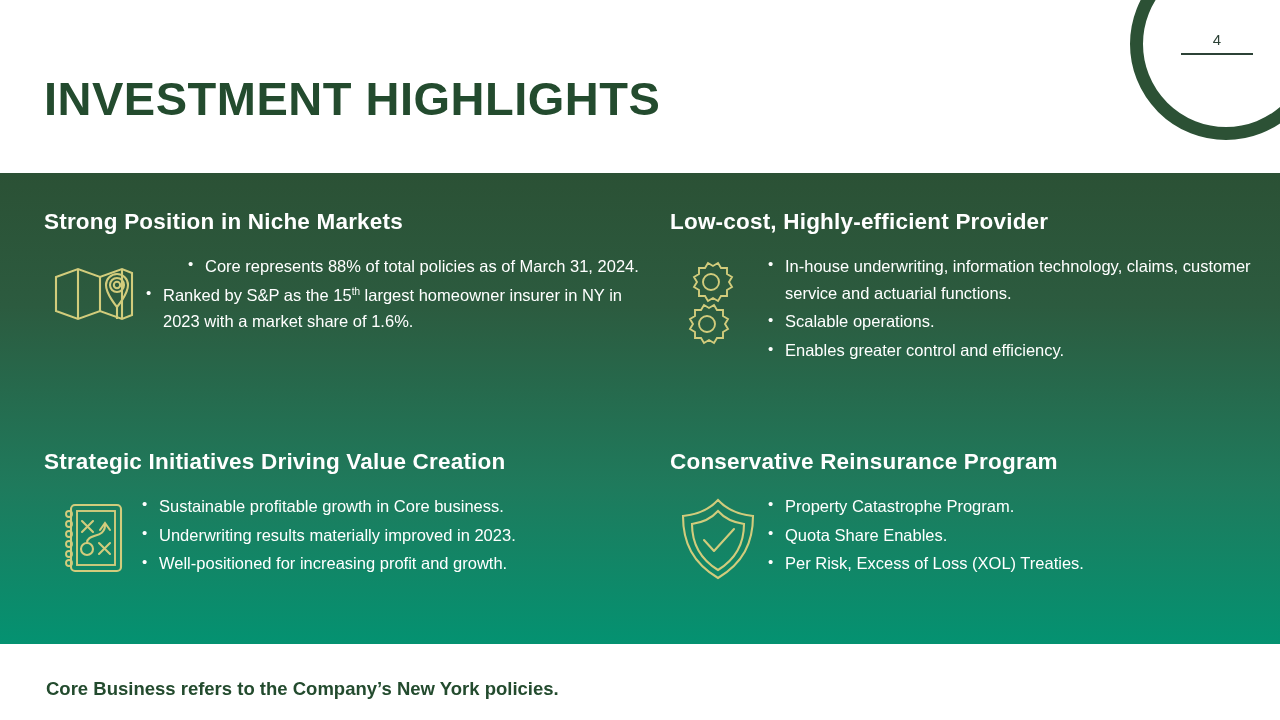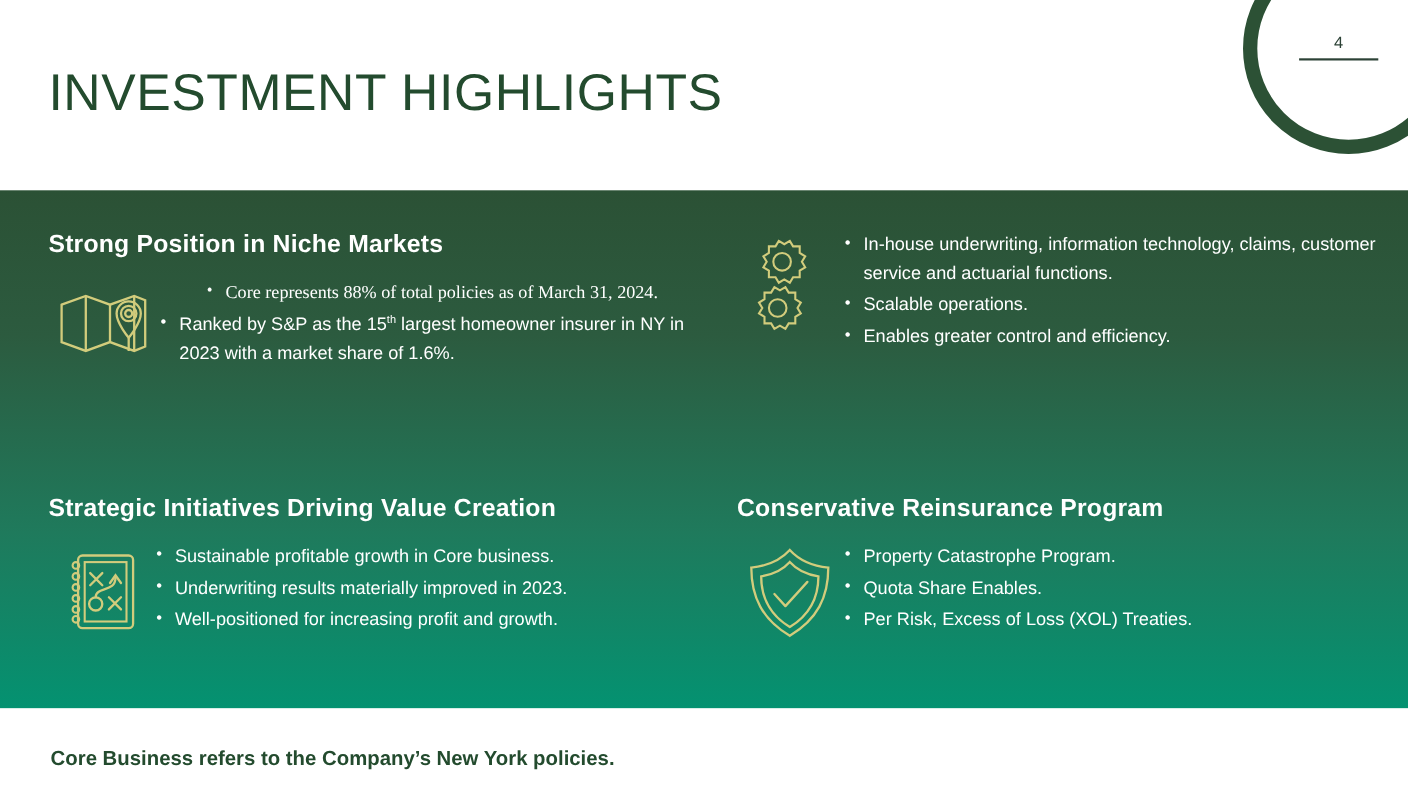--- a/index.html
+++ b/index.html
@@ -20,23 +20,23 @@
   .header {
     position: absolute;
     left: 0; top: 0;
     width: 1280px;
     height: 173px;
     background: #ffffff;
   }
   .slide-title {
     position: absolute;
     left: 44px;
-    top: 60px;
+    top: 75px;
     font-size: 47px;
-    font-weight: 400;
+    font-weight: 700;
     letter-spacing: 0.5px;
     color: #234b2e;
     line-height: 1;
     white-space: nowrap;
   }
 
   
   .ring-decor {
     position: absolute;
     right: -42px;
@@ -130,21 +130,20 @@
     content: "\2022";
     position: absolute;
     left: 2px;
     top: -0.5px;
     font-size: 15px;
     color: #ffffff;
   }
   .bullets li.sub {
     margin-left: 42px;
     padding-left: 19px;
-    font-family: Liberation Serif, serif;
   }
   .bullets li sup {
     font-size: 10px;
     vertical-align: super;
     line-height: 0;
   }
 
   
   .footer {
     position: absolute;
@@ -198,20 +197,21 @@
           </svg>
         </div>
         <ul class="bullets">
           <li class="sub">Core represents 88% of total policies as of March 31, 2024.</li>
           <li><span>Ranked by S&amp;P as the 15</span><sup>th</sup><span> largest homeowner insurer in NY in 2023 with a market share of 1.6%.</span></li>
         </ul>
       </div>
     </div>
 
     <div class="block block-tr">
+      <div class="block-title">Low-cost, Highly-efficient Provider</div>
       <div class="block-body">
         <div class="icon-cell w-gear">
           <svg width="66" height="92" viewBox="0 0 66 92" aria-hidden="true">
             <g class="gold-thin">
               <path d="M23 6 l5 3 l5 -3 l3 5 l6 0 l0 6 l5 3 l-3 5 l3 5 l-5 3 l0 6 l-6 0 l-3 5 l-5 -3 l-5 3 l-3 -5 l-6 0 l0 -6 l-5 -3 l3 -5 l-3 -5 l5 -3 l0 -6 l6 0 z"></path>
               <circle cx="26" cy="25" r="8"></circle>
             </g>
             <g class="gold-thin" transform="translate(-4,42)">
               <path d="M23 6 l5 3 l5 -3 l3 5 l6 0 l0 6 l5 3 l-3 5 l3 5 l-5 3 l0 6 l-6 0 l-3 5 l-5 -3 l-5 3 l-3 -5 l-6 0 l0 -6 l-5 -3 l3 -5 l-3 -5 l5 -3 l0 -6 l6 0 z"></path>
               <circle cx="26" cy="25" r="8"></circle>

